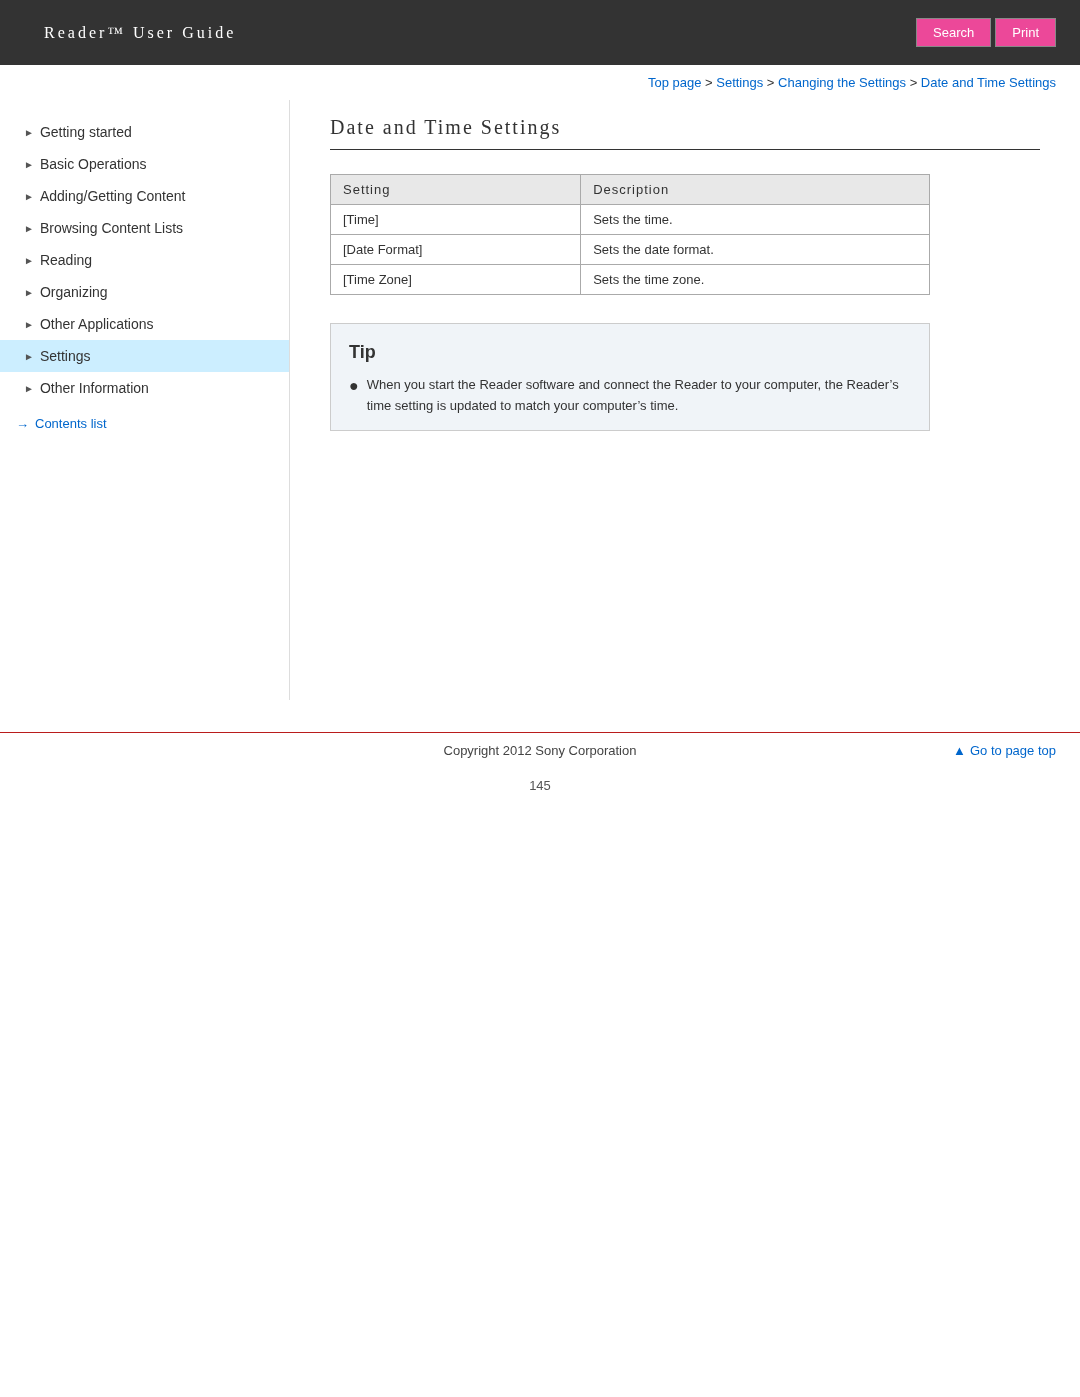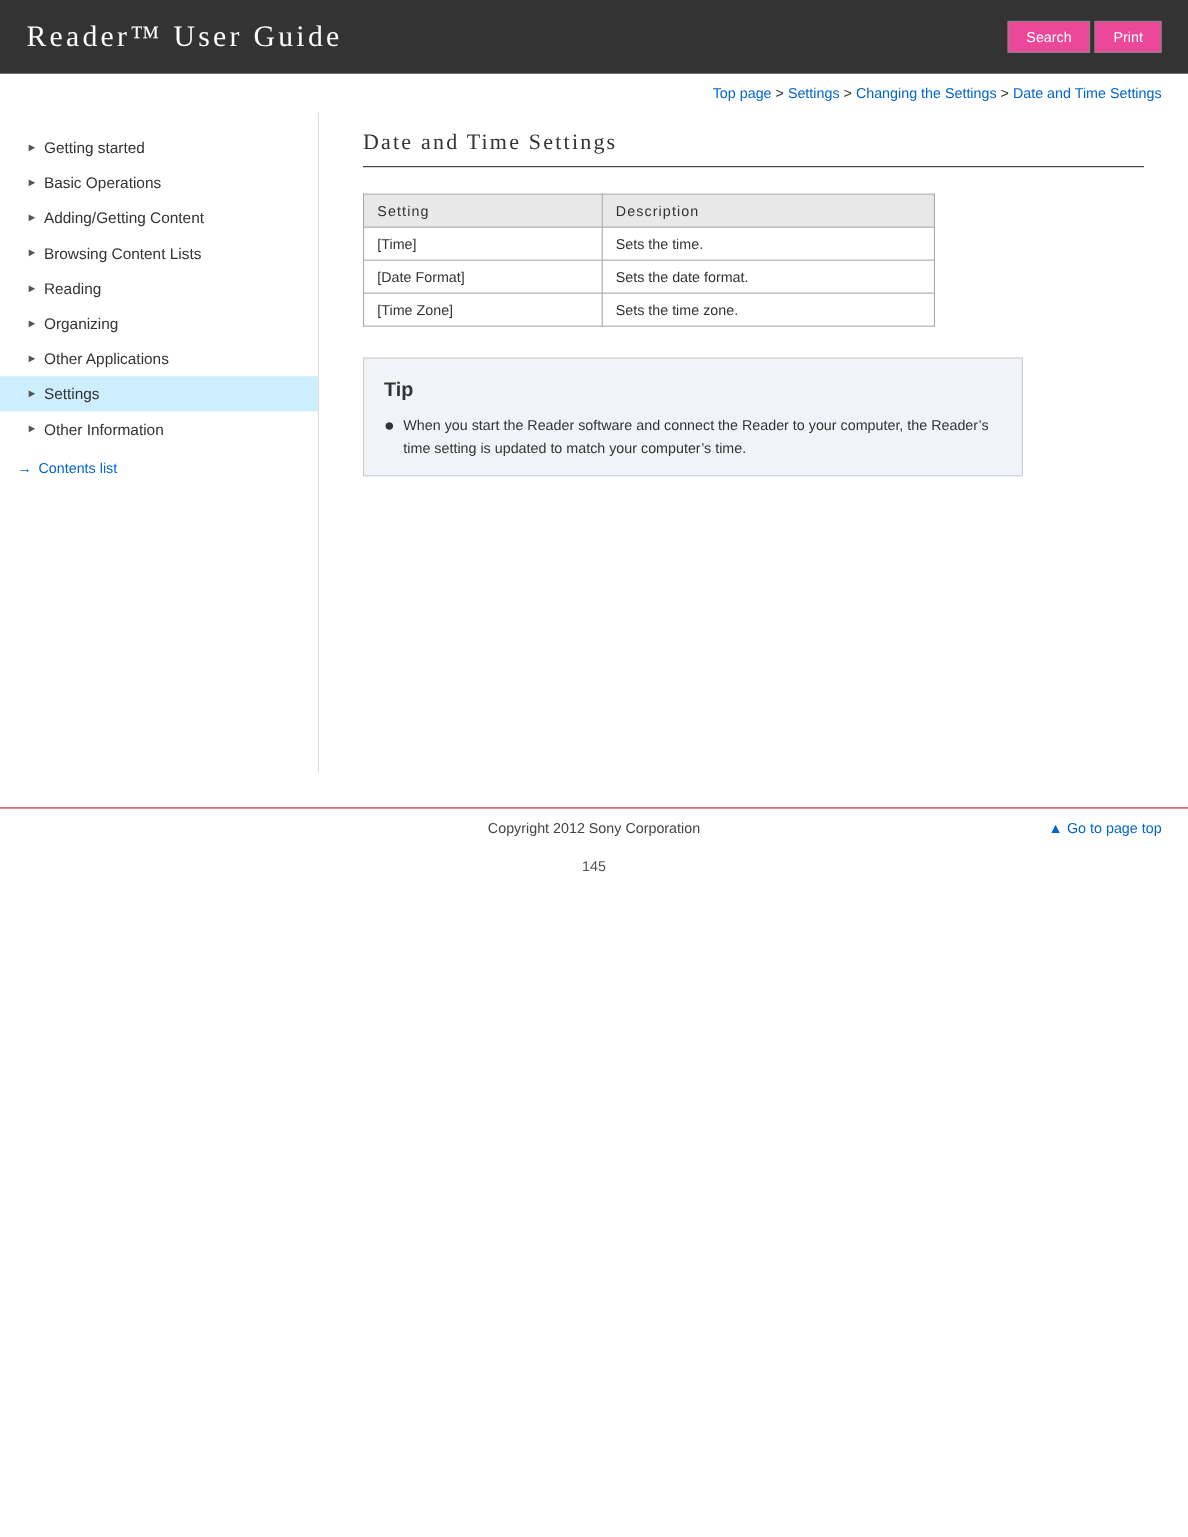--- a/index.html
+++ b/index.html
@@ -9,23 +9,24 @@
     .header {
       background: #333;
       padding: 18px 24px;
       display: flex;
       align-items: center;
       justify-content: space-between;
       position: relative;
     }
     .header-title {
       color: #fff;
-      font-size: 27px;
+      font-size: 16px;
       font-family: Georgia, serif;
       letter-spacing: 3px;
+      margin-left: 20px;
     }
     .header-buttons {
       display: flex;
       gap: 4px;
     }
     .header-btn {
       background: #ec4899;
       color: #fff;
       border: 1px solid #888;
       padding: 6px 16px;
@@ -95,21 +96,21 @@
       letter-spacing: 2px;
       padding-bottom: 10px;
       border-bottom: 1px solid #333;
       margin-bottom: 24px;
       font-weight: normal;
     }
 
     
     .settings-table {
       border-collapse: collapse;
-      width: 520px;
+      width: 600px;
       margin-bottom: 28px;
       font-size: 13px;
     }
     .settings-table th {
       background: #e8e8e8;
       border: 1px solid #aaa;
       padding: 7px 12px;
       text-align: left;
       font-weight: normal;
       letter-spacing: 1px;

